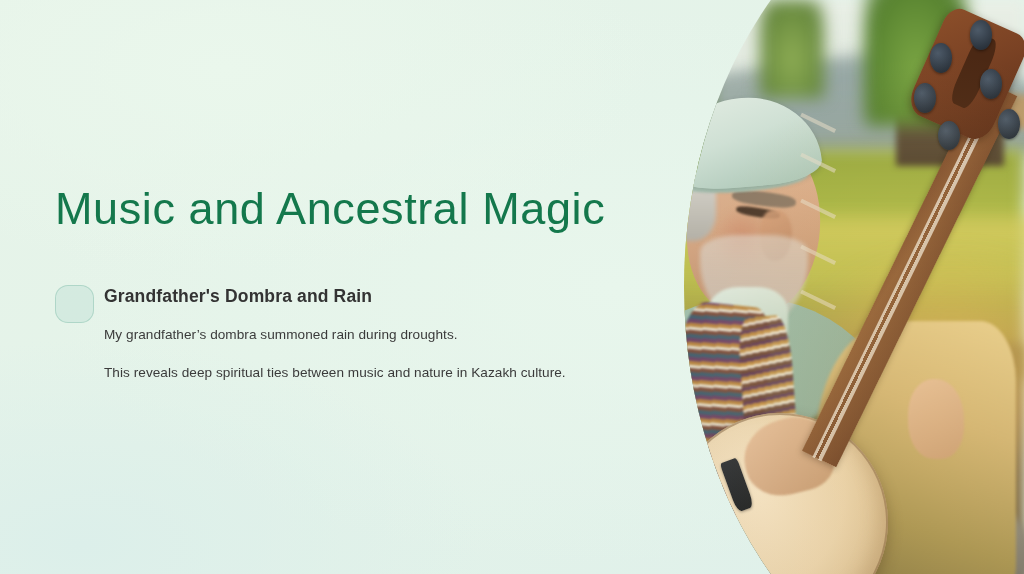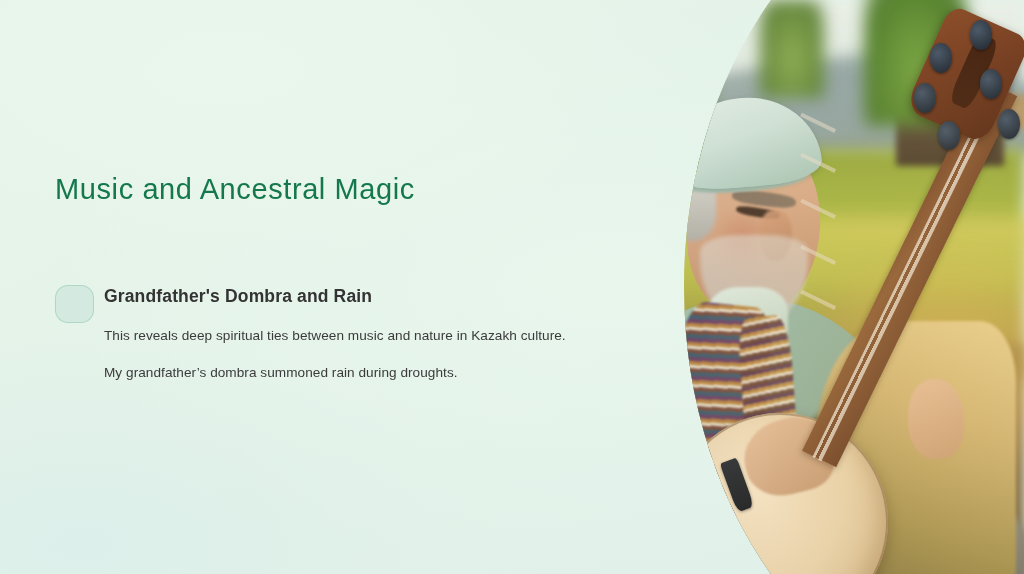--- a/index.html
+++ b/index.html
@@ -13,21 +13,21 @@
     background:
       radial-gradient(ellipse 70% 60% at 22% 12%, #eaf7ec 0%, rgba(234,247,236,0) 60%),
       radial-gradient(ellipse 60% 55% at 8% 95%, #dcefea 0%, rgba(220,239,234,0) 65%),
       radial-gradient(ellipse 80% 70% at 60% 50%, #e8f6ec 0%, rgba(232,246,236,0) 70%),
       linear-gradient(150deg,#e7f4e9 0%,#e4f3e9 45%,#dff0ea 100%);
   }
 
   
   .title{
     position:absolute;left:55px;top:155px;
-    font-size:29px;line-height:1.05;font-weight:400;
+    font-size:45px;line-height:1.05;font-weight:400;
     letter-spacing:.6px;color:#14784c;white-space:nowrap;
   }
   .bullet-block{position:absolute;left:55px;top:282px;width:540px;}
   .bullet-row{position:relative;}
   .marker{
     position:absolute;left:0;top:3px;width:39px;height:38px;
     border-radius:13px;
     background:rgba(190,225,212,.45);
     border:1px solid rgba(160,205,190,.70);
     box-sizing:border-box;
@@ -255,17 +255,17 @@
     </div>
   </div>
 
   <h1 class="title">Music and Ancestral Magic</h1>
 
   <div class="bullet-block">
     <div class="bullet-row">
       <span class="marker"></span>
       <div class="sub-head">Grandfather's Dombra and Rain</div>
     </div>
+    <p class="para p1">My grandfather’s dombra summoned rain during droughts.</p>
     <p class="para p2">This reveals deep spiritual ties between music and nature in Kazakh culture.</p>
-    <p class="para p1">My grandfather’s dombra summoned rain during droughts.</p>
   </div>
 
 </div>
 
 </body></html>

